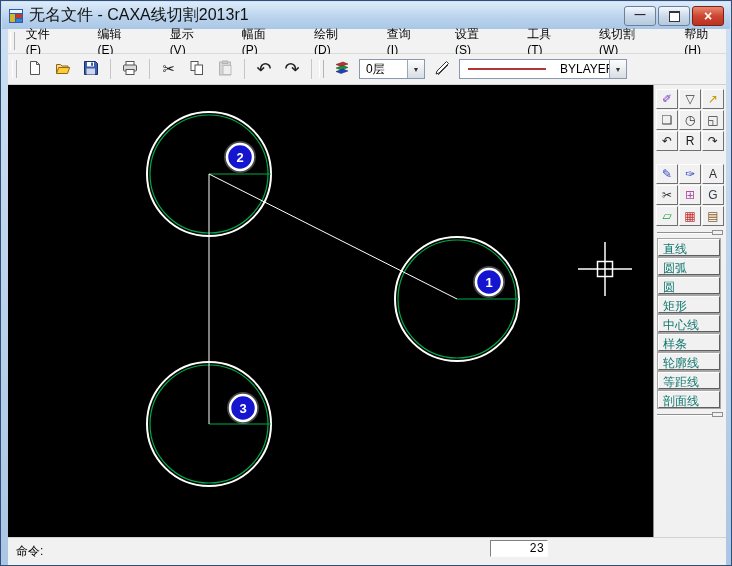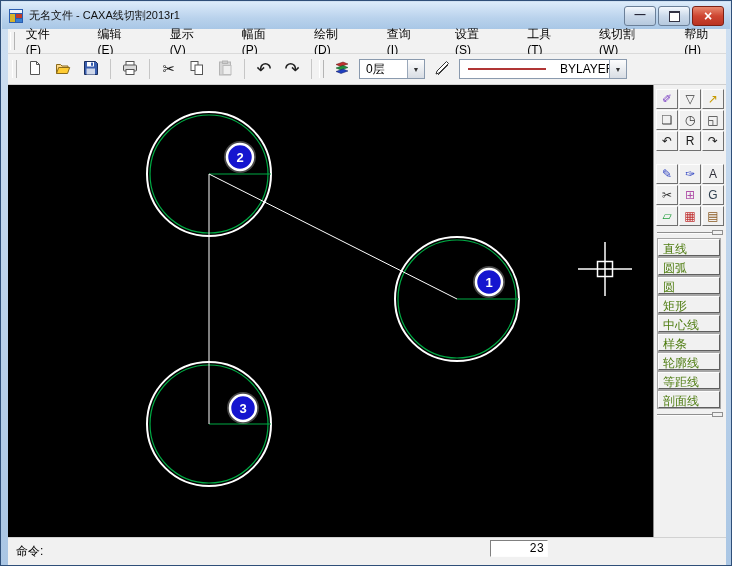--- a/index.html
+++ b/index.html
@@ -1,20 +1,20 @@
 <!DOCTYPE html>
 <html><head>
 <meta charset="utf-8">
 <style>
   html,body{margin:0;padding:0;background:#888;font-family:"Liberation Sans","DejaVu Sans",sans-serif;}
   .window{position:relative;width:732px;height:566px;background:linear-gradient(#cfe0f2,#aac6e4);border:1px solid #2f4f79;box-sizing:border-box;overflow:hidden;}
   
   .titlebar{position:absolute;left:1px;top:1px;right:1px;height:27px;display:flex;align-items:center;padding-left:6px;background:linear-gradient(#dcebfa,#b9d2ec 60%,#a9c7e6);box-sizing:border-box;}
   .app-icon{width:16px;height:16px;margin-right:5px;display:inline-block;}
-  .title-text{font-size:11px;color:#111;}
+  .title-text{font-size:16px;color:#111;}
   .tb-btns{position:absolute;right:6px;top:4px;display:flex;gap:2px;}
   .tb-btn{width:30px;height:18px;border:1px solid #6a7f98;border-radius:3px;display:flex;align-items:center;justify-content:center;background:linear-gradient(#f4f8fd,#cbd9ea 50%,#b6c9de);font-size:12px;color:#223;cursor:default;}
   .tb-btn.close{background:linear-gradient(#e88a70,#ce4632 50%,#b93322);border-color:#7c2014;color:#fff;font-weight:bold;font-size:14px;line-height:1;}
   .min-glyph{font-weight:bold;font-size:11px;margin-top:-4px;}
   .restore-glyph{width:9px;height:8px;border:1px solid #334;background:#fff;border-top-width:2px;display:inline-block;}
   
   .menubar{position:absolute;left:7px;top:28px;width:718px;height:25px;background:#f2f2f2;border-bottom:1px solid #dadada;display:flex;align-items:center;box-sizing:border-box;}
   .menu-item{font-size:12px;color:#000;padding:3px 7px;cursor:default;}
   .grip{width:3px;height:18px;border-left:1px solid #fff;border-right:1px solid #b4b4b4;margin:0 4px 0 2px;}
   
@@ -28,21 +28,21 @@
   .combo .drop{width:16px;height:100%;background:linear-gradient(#fdfdfd,#d8dde4);border-left:1px solid #9aa8ba;display:flex;align-items:center;justify-content:center;font-size:7px;color:#333;}
   .redline{width:78px;height:2px;background:#b03535;margin:0 8px 0 8px;flex:none;}
   
   .canvas{position:absolute;left:7px;top:84px;background:#000;}
   
   .side-panel{position:absolute;left:652px;top:84px;width:73px;height:452px;background:#f1f1f1;border-left:1px solid #8e8e8e;box-sizing:border-box;}
   .icon-grid{display:grid;grid-template-columns:repeat(3,22px);grid-auto-rows:20px;gap:1px;margin:4px 0 0 2px;}
   .icon-btn{border:1px solid;border-color:#fdfdfd #707070 #707070 #fdfdfd;background:#f1f1f1;display:flex;align-items:center;justify-content:center;font-size:12px;line-height:1;cursor:default;}
   .divider{position:relative;margin:6px 3px 5px 3px;border-top:1px solid #8f8f8f;border-bottom:1px solid #fdfdfd;}
   .divider::after{content:"";position:absolute;right:0;top:-3px;width:9px;height:3px;background:#f1f1f1;border:1px solid #8f8f8f;}
-  .draw-btn{display:block;width:62px;height:17px;margin:2px 0 2px 4px;background:#f1f1f1;border:1px solid;border-color:#fdfdfd #5f5f5f #5f5f5f #fdfdfd;outline:1px solid #a6a6a6;font-size:12px;text-align:left;padding:1px 0 0 4px;box-sizing:border-box;cursor:default;color:#4d7c0f;}
+  .draw-btn{display:block;width:62px;height:17px;margin:2px 0 2px 4px;background:#f1f1f1;border:1px solid;border-color:#fdfdfd #5f5f5f #5f5f5f #fdfdfd;outline:1px solid #a6a6a6;font-size:12px;text-align:left;padding:1px 0 0 4px;box-sizing:border-box;cursor:default;color:#0f766e;}
   
   .statusbar{position:absolute;left:7px;top:536px;width:718px;height:41px;background:#f1f1f1;border-top:1px solid #d2d2d2;box-sizing:border-box;font-size:12px;color:#000000;text-align:right;}
   .prompt{position:absolute;left:8px;top:5px;}
   .coord-box{position:absolute;left:482px;top:2px;width:58px;height:17px;background:#fff;border:1px solid;border-color:#808080 #fdfdfd #fdfdfd #808080;box-sizing:border-box;padding:1px 3px;font-size:12px;font-family:Liberation Mono, monospace;}
   
   .watermark{position:absolute;left:511px;top:455px;width:221px;height:90px;background:#fff;z-index:99;display:flex;align-items:center;overflow:hidden;}
   .watermark span{font-size:46px;color:#e2e2e2;letter-spacing:1px;padding-left:6px;white-space:nowrap;}
 </style>
 </head>
 <body>

